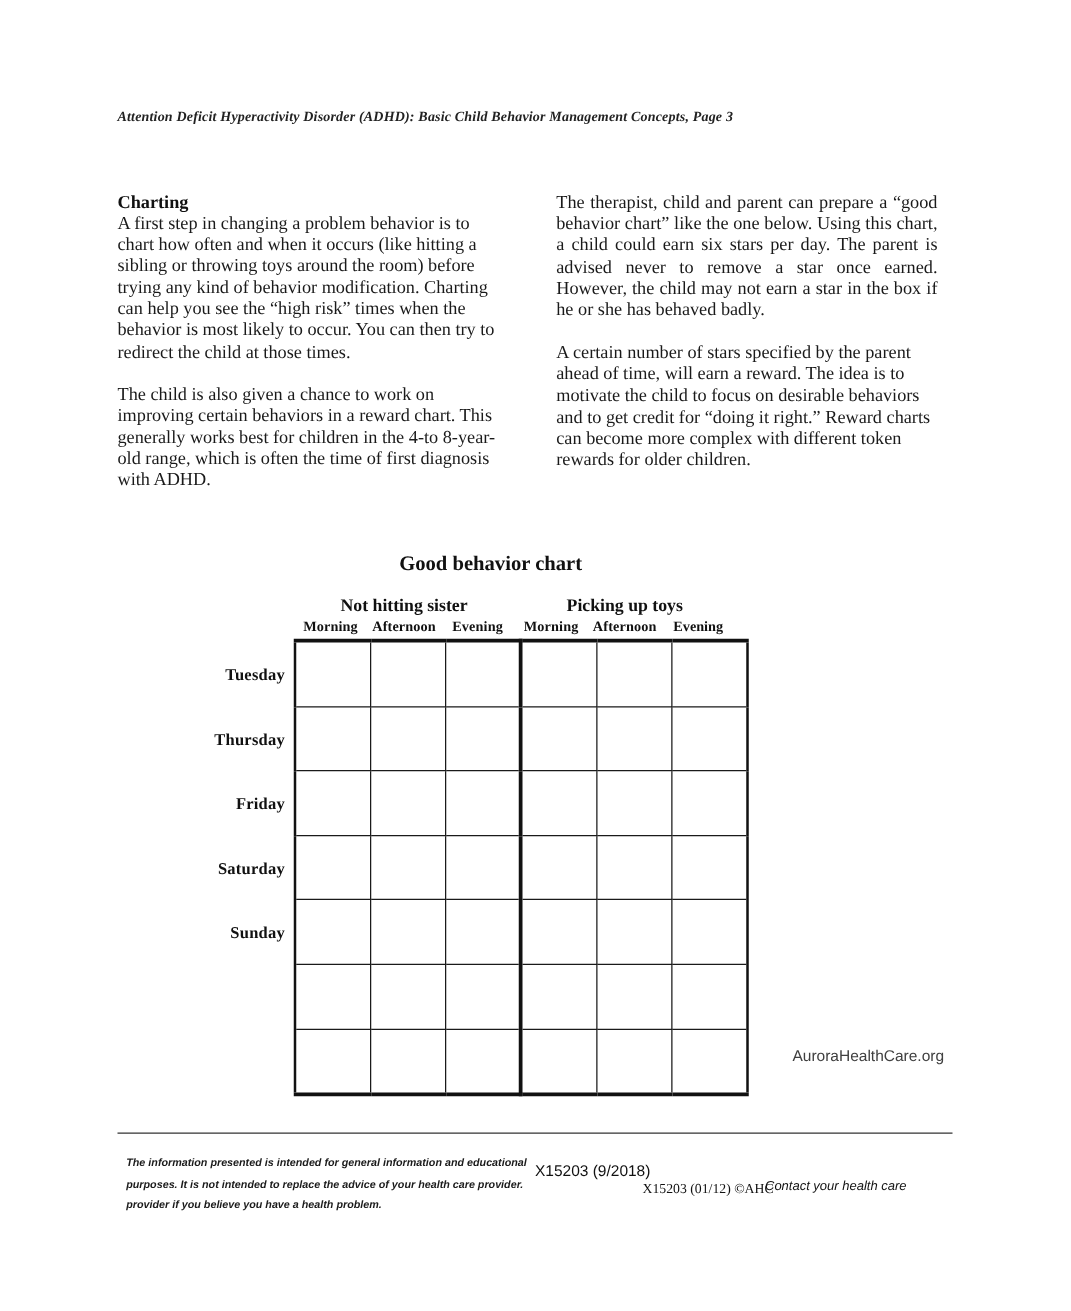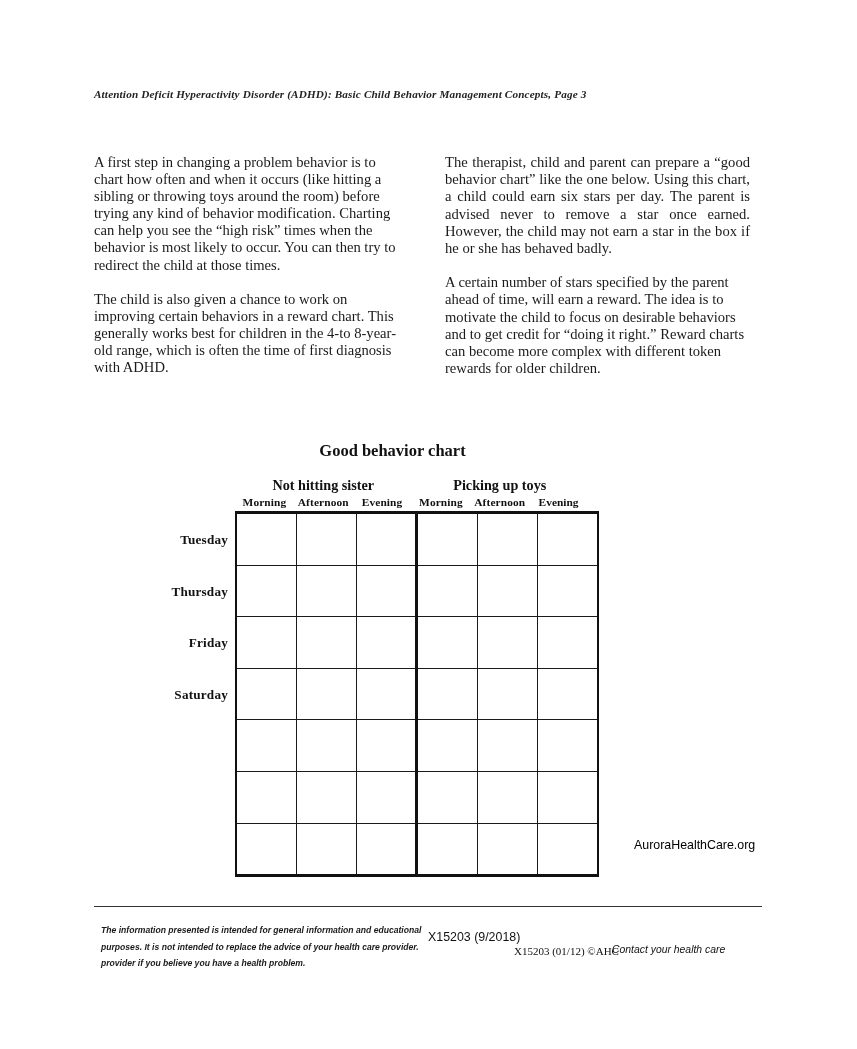--- a/index.html
+++ b/index.html
@@ -151,21 +151,21 @@
     letter-spacing: 0.2px;
   }
 
   
   #site-link {
     position: absolute;
     left: 634px;
     top: 838px;
     font-family: "Liberation Sans", sans-serif;
     font-size: 12.4px;
-    color: #000000;
+    color: #404040;
     white-space: nowrap;
   }
 
   
   #footer-rule {
     position: absolute;
     left: 94px;
     top: 906px;
     width: 668px;
     height: 1px;
@@ -216,40 +216,42 @@
   }
 </style>
 </head>
 <body>
 
 <div id="doc-header">Attention Deficit Hyperactivity Disorder (ADHD): Basic Child Behavior Management Concepts, Page 3</div>
 
 <div id="columns">
 
   <div class="column col-left">
+    <h2 class="section-title">Charting</h2>
     <p class="body-par">A first step in changing a problem behavior is to chart how often and when it occurs (like hitting a sibling or throwing toys around the room) before trying any kind of behavior modification. Charting can help you see the “high risk” times when the behavior is most likely to occur. You can then try to redirect the child at those times.</p>
     <p class="body-par">The child is also given a chance to work on improving certain behaviors in a reward chart. This generally works best for children in the 4-to 8-year-old range, which is often the time of first diagnosis with ADHD.</p>
   </div>
 
   <div class="column col-right">
     <p class="body-par par-justify">The therapist, child and parent can prepare a “good behavior chart” like the one below. Using this chart, a child could earn six stars per day. The parent is advised never to remove a star once earned. However, the child may not earn a star in the box if he or she has behaved badly.</p>
     <p class="body-par">A certain number of stars specified by the parent ahead of time, will earn a reward. The idea is to motivate the child to focus on desirable behaviors and to get credit for “doing it right.” Reward charts can become more complex with different token rewards for older children.</p>
   </div>
 
 </div>
 
 <div id="chart-block">
 
   <div id="chart-title">Good behavior chart</div>
 
   <div id="day-labels">
     <div class="day-label">Tuesday</div>
     <div class="day-label">Thursday</div>
     <div class="day-label">Friday</div>
     <div class="day-label">Saturday</div>
+    <div class="day-label">Sunday</div>
   </div>
 
   <div id="chart-wrap">
 
     <div class="group-header-row">
       <div class="group-header">Not hitting sister</div>
       <div class="group-header">Picking up toys</div>
     </div>
 
     <div class="sub-header-row">

